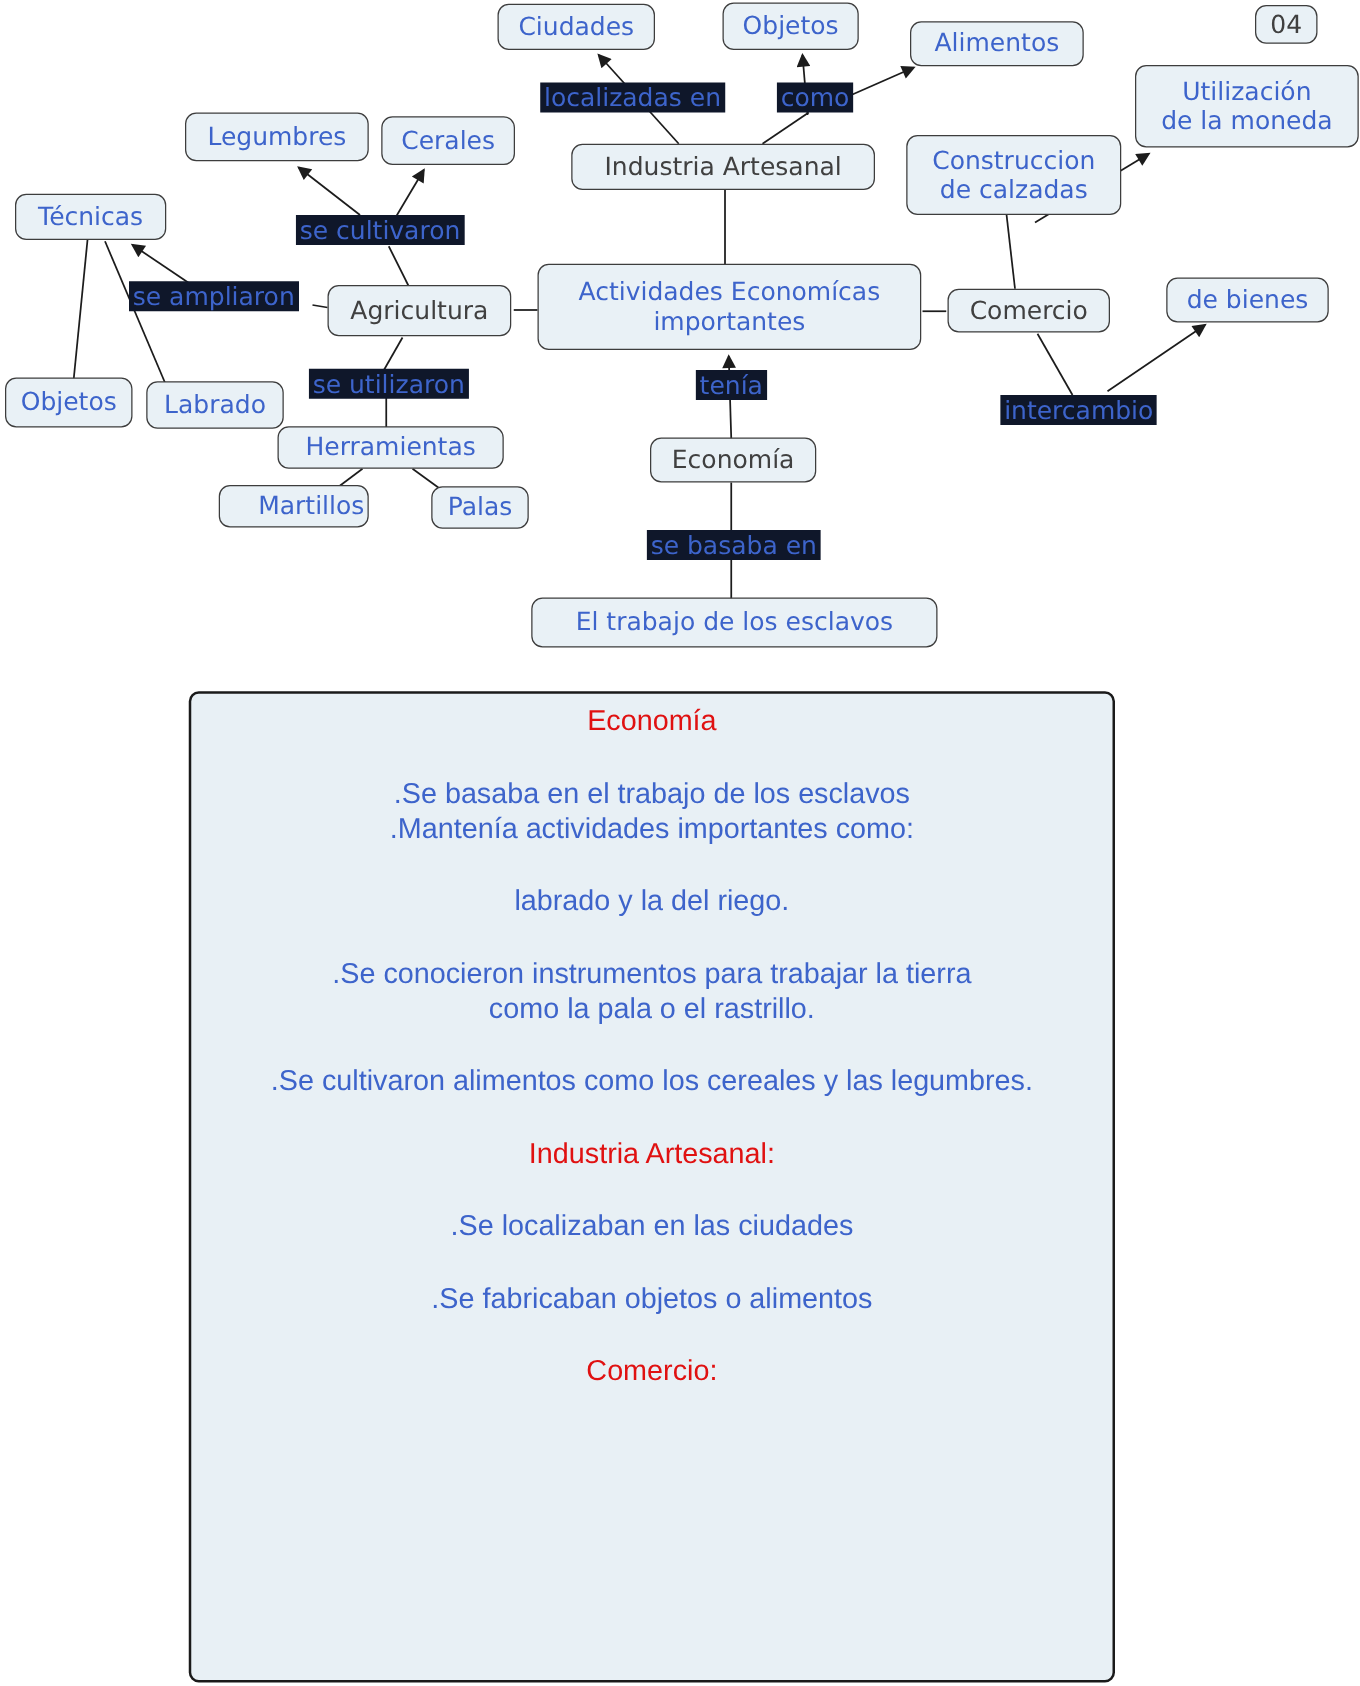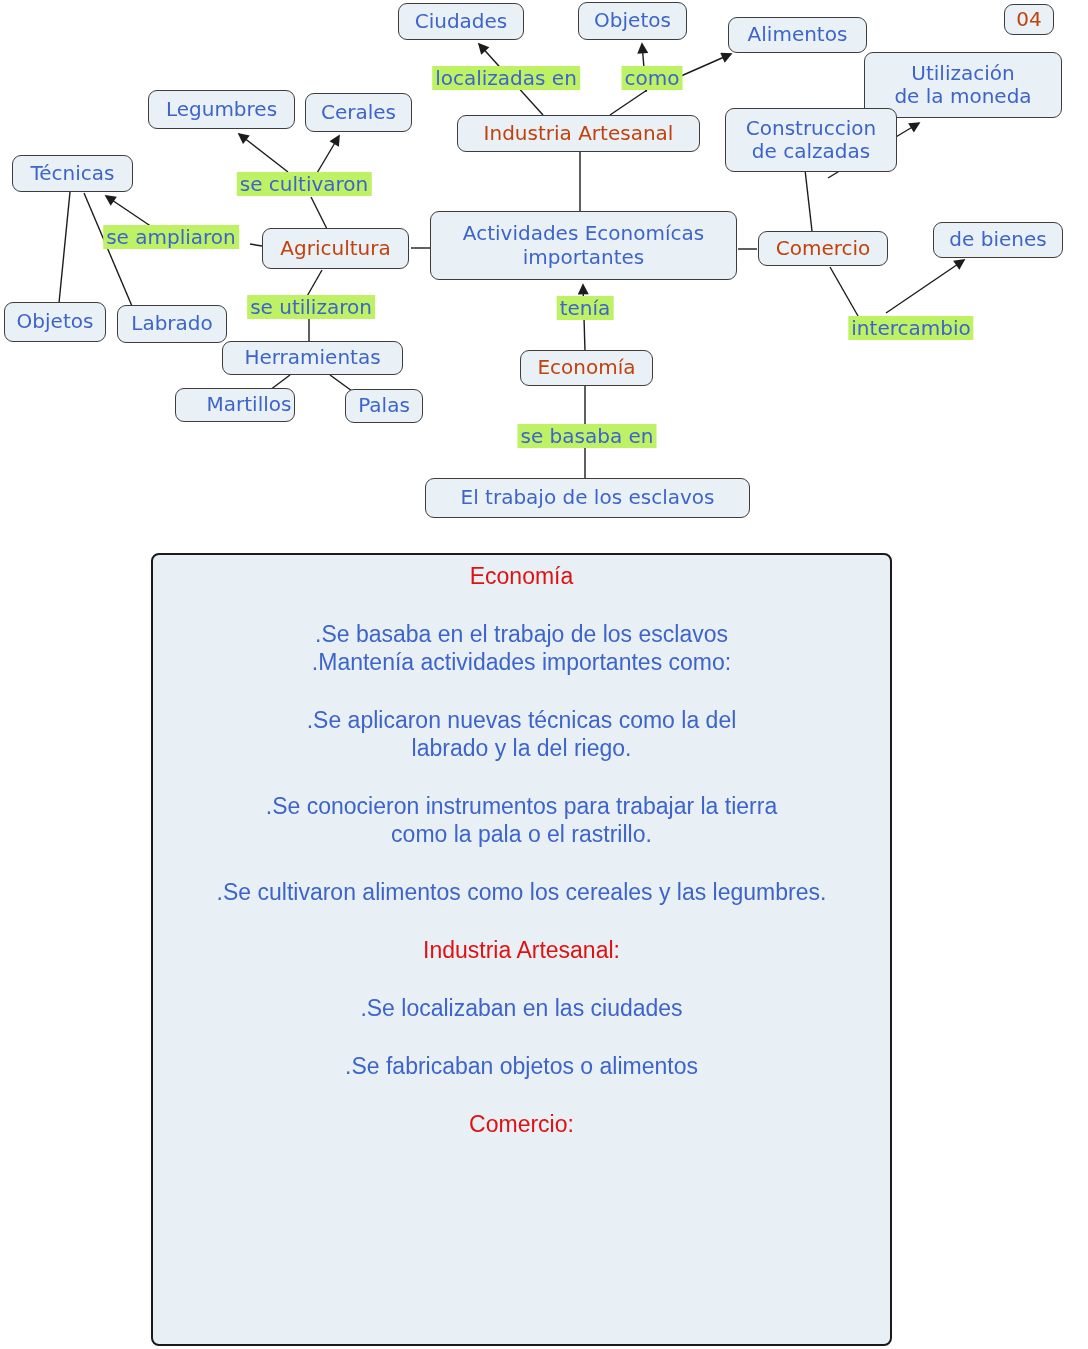--- a/index.html
+++ b/index.html
@@ -22,26 +22,26 @@
     display:flex;
     flex-direction:column;
     align-items:center;
     justify-content:center;
     text-align:center;
     font-size:20px;
     line-height:1.16;
     color:#3d64cb;
     white-space:nowrap;
   }
-  .node.red{color:#c2410c;}
+  .node.red{color:#404040;}
   .edge-label{
     position:absolute;
     z-index:1;
     transform:translate(-50%,-50%);
-    background:#bef264;
+    background:#0f172a;
     padding:0 3px;
     font-size:20px;
     color:#3d64cb;
     white-space:nowrap;
   }
   .summary{
     position:absolute;
     left:151px;top:553px;
     width:741px;height:793px;
     box-sizing:border-box;
@@ -94,35 +94,35 @@
         <line x1="828" y1="178" x2="919" y2="123" stroke="#1c1c1c" stroke-width="1.4" marker-end="url(#arrowhead)"></line>
         <line x1="830" y1="267" x2="858" y2="316" stroke="#1c1c1c" stroke-width="1.4"></line>
         <line x1="886" y1="313" x2="964" y2="260" stroke="#1c1c1c" stroke-width="1.4" marker-end="url(#arrowhead)"></line>
       </svg>
   <div class="edge-label" style="left: 506px; top: 78px;">localizadas en</div>
       <div class="edge-label" style="left: 652px; top: 78px;">como</div>
       <div class="edge-label" style="left: 304px; top: 184px;">se cultivaron</div>
       <div class="edge-label" style="left: 171px; top: 237px;">se ampliaron</div>
       <div class="edge-label" style="left: 311px; top: 307px;">se utilizaron</div>
       <div class="edge-label" style="left: 585px; top: 308px;">tenía</div>
-      <div class="edge-label" style="left: 863px; top: 328px; margin-left: 48px;">intercambio</div>
+      <div class="edge-label" style="left: 863px; top: 328px;">intercambio</div>
       <div class="edge-label" style="left: 587px; top: 436px;">se basaba en</div>
       <div class="node blue" style="left: 398px; top: 3px; width: 126px; height: 37px;">
         <div>Ciudades</div>
       </div>
       <div class="node blue" style="left: 578px; top: 2px; width: 109px; height: 38px;">
         <div>Objetos</div>
       </div>
       <div class="node blue" style="left: 728px; top: 17px; width: 139px; height: 36px;">
         <div>Alimentos</div>
       </div>
       <div class="node red" style="left: 1004px; top: 4px; width: 50px; height: 31px;">
         <div>04</div>
       </div>
-      <div class="node blue" style="left: 864px; top: 52px; width: 198px; height: 66px; align-items: center;">
+      <div class="node blue" style="left: 908px; top: 52px; width: 179px; height: 66px; align-items: center;">
         <div>Utilización</div>
         <div>de la moneda</div>
       </div>
       <div class="node blue" style="left: 725px; top: 108px; width: 172px; height: 64px;">
         <div>Construccion</div>
         <div>de calzadas</div>
       </div>
       <div class="node red" style="left: 457px; top: 115px; width: 243px; height: 37px;">
         <div>Industria Artesanal</div>
       </div>
@@ -172,21 +172,20 @@
     </div>
   <div class="summary" id="summary">
       <div class="sum-block red">
         <div class="sum-line">Economía</div>
       </div>
       <div class="sum-block blue">
         <div class="sum-line">.Se basaba en el trabajo de los esclavos</div>
         <div class="sum-line">.Mantenía actividades importantes como:</div>
       </div>
       <div class="sum-block blue">
-        <div class="sum-line">.Se aplicaron nuevas técnicas como la del</div>
         <div class="sum-line">labrado y la del riego.</div>
       </div>
       <div class="sum-block blue">
         <div class="sum-line">.Se conocieron instrumentos para trabajar la tierra</div>
         <div class="sum-line">como la pala o el rastrillo.</div>
       </div>
       <div class="sum-block blue">
         <div class="sum-line">.Se cultivaron alimentos como los cereales y las legumbres.</div>
       </div>
       <div class="sum-block red">

